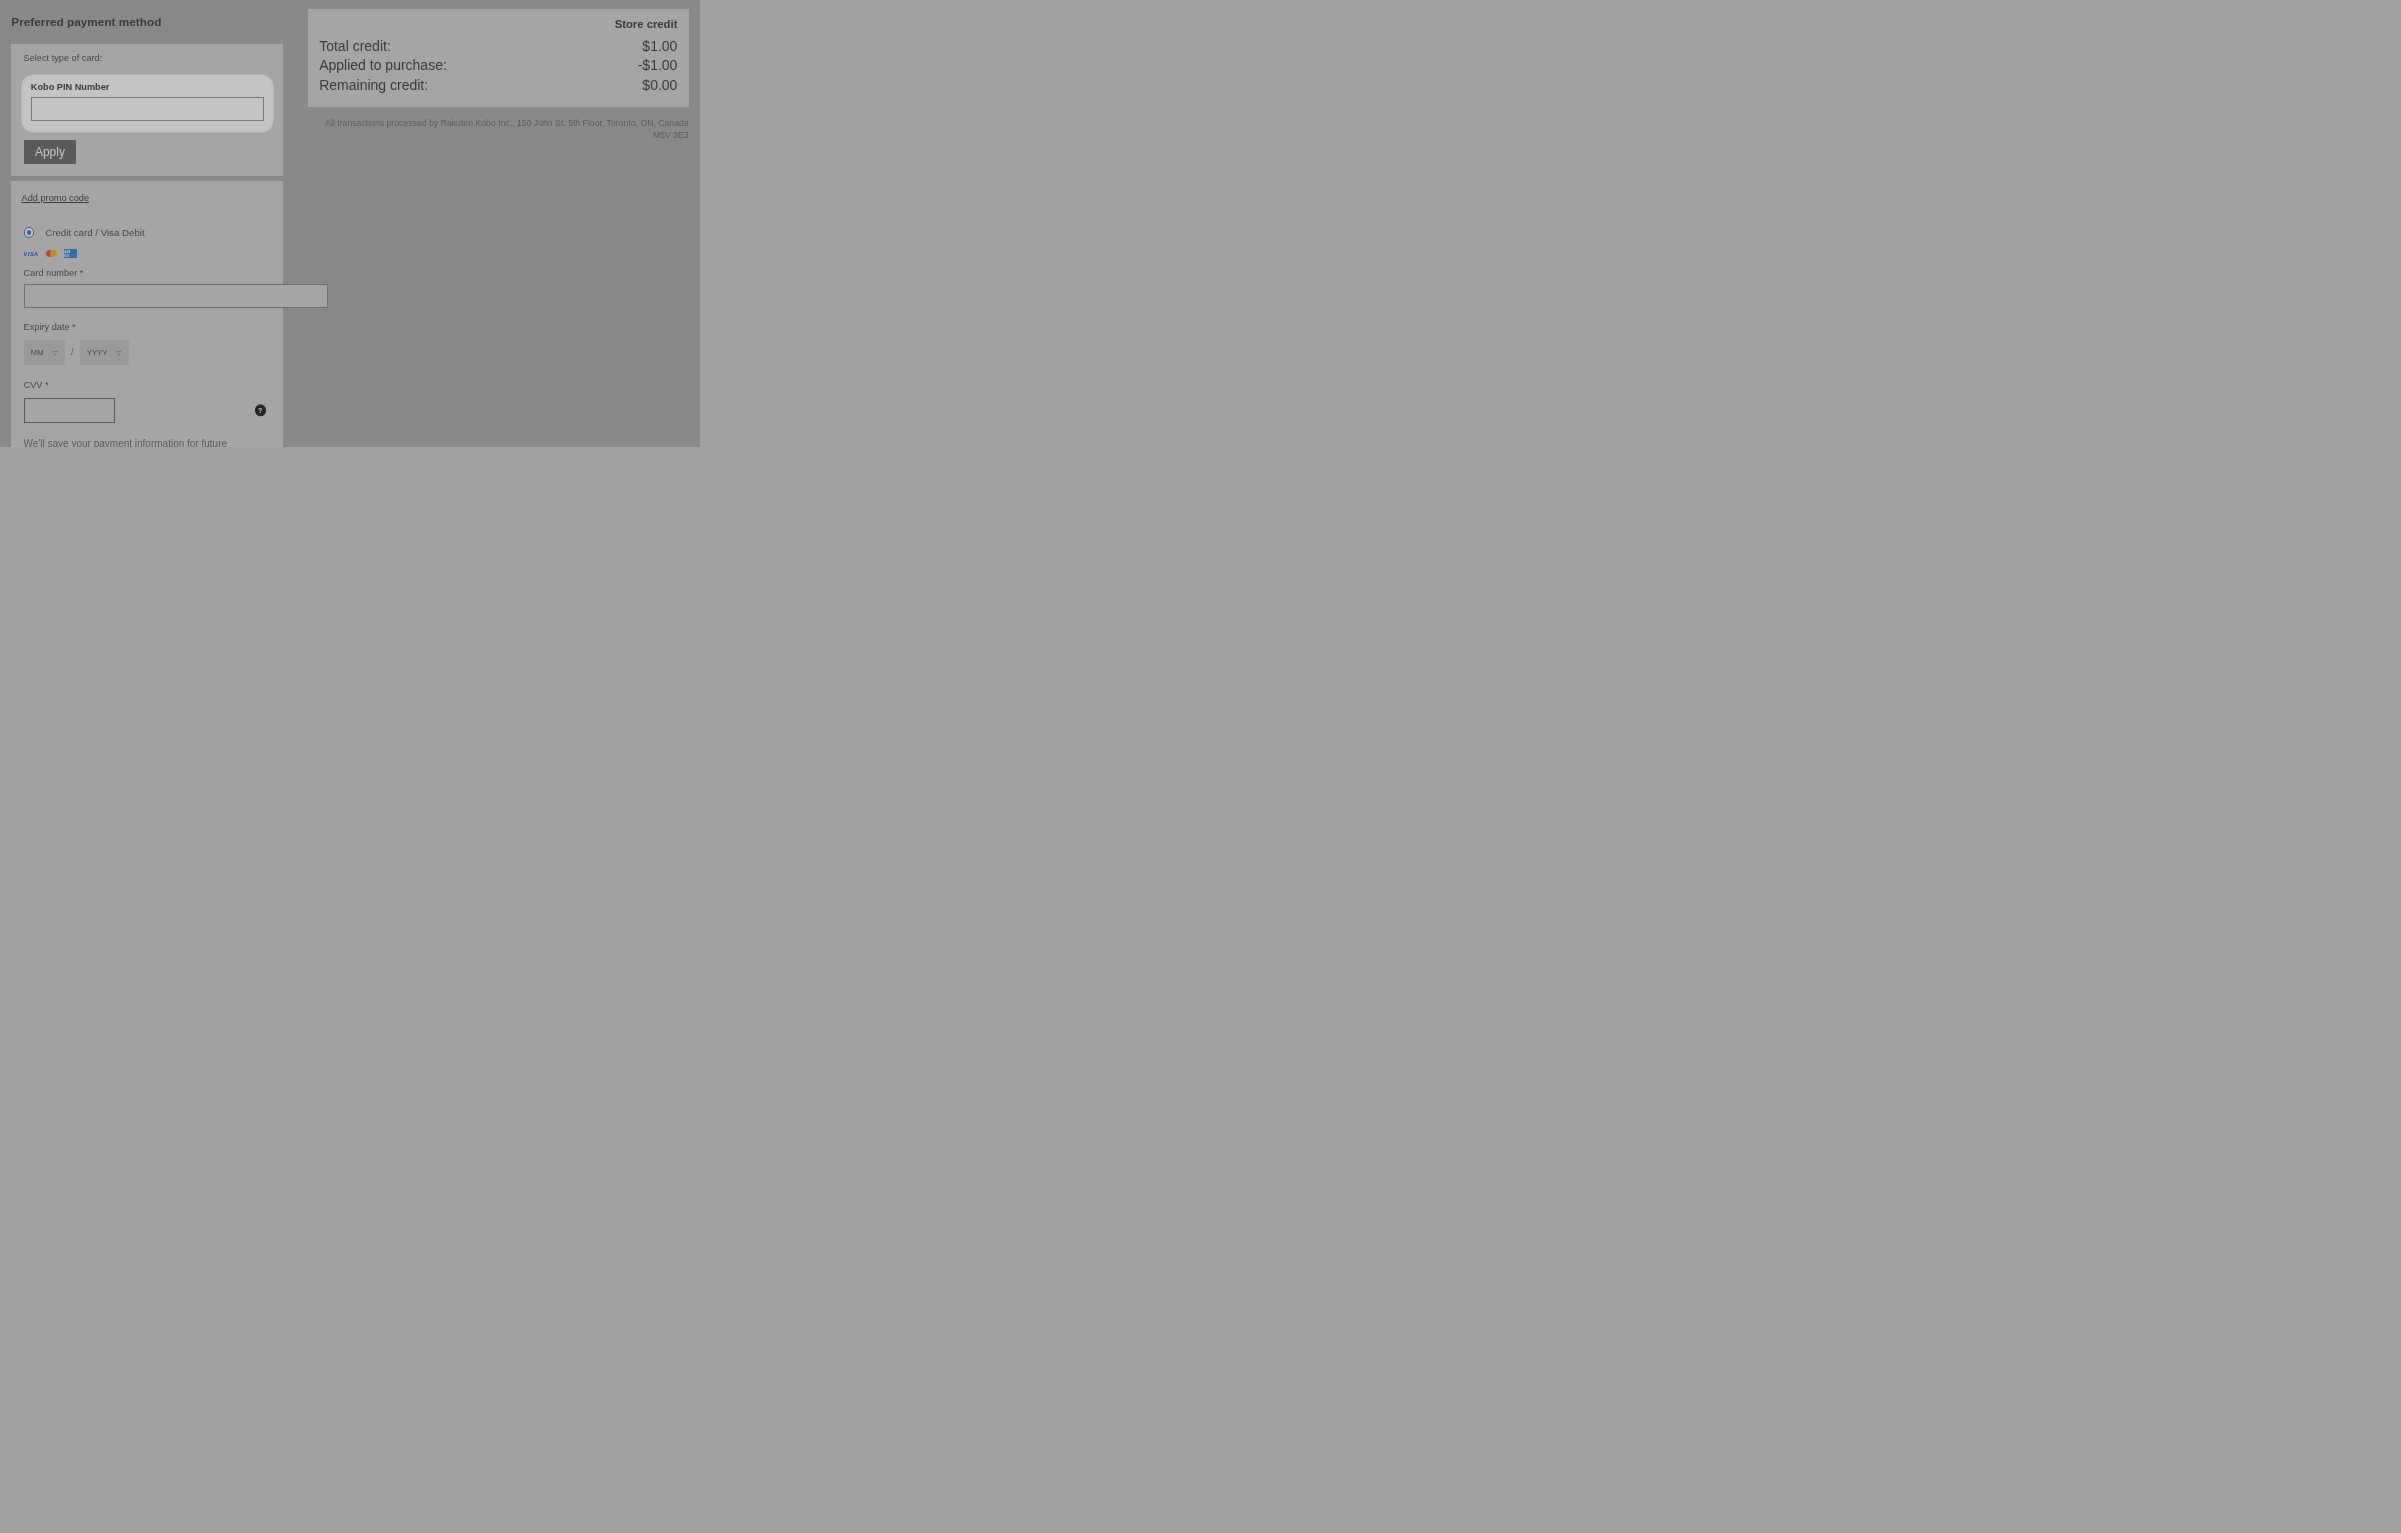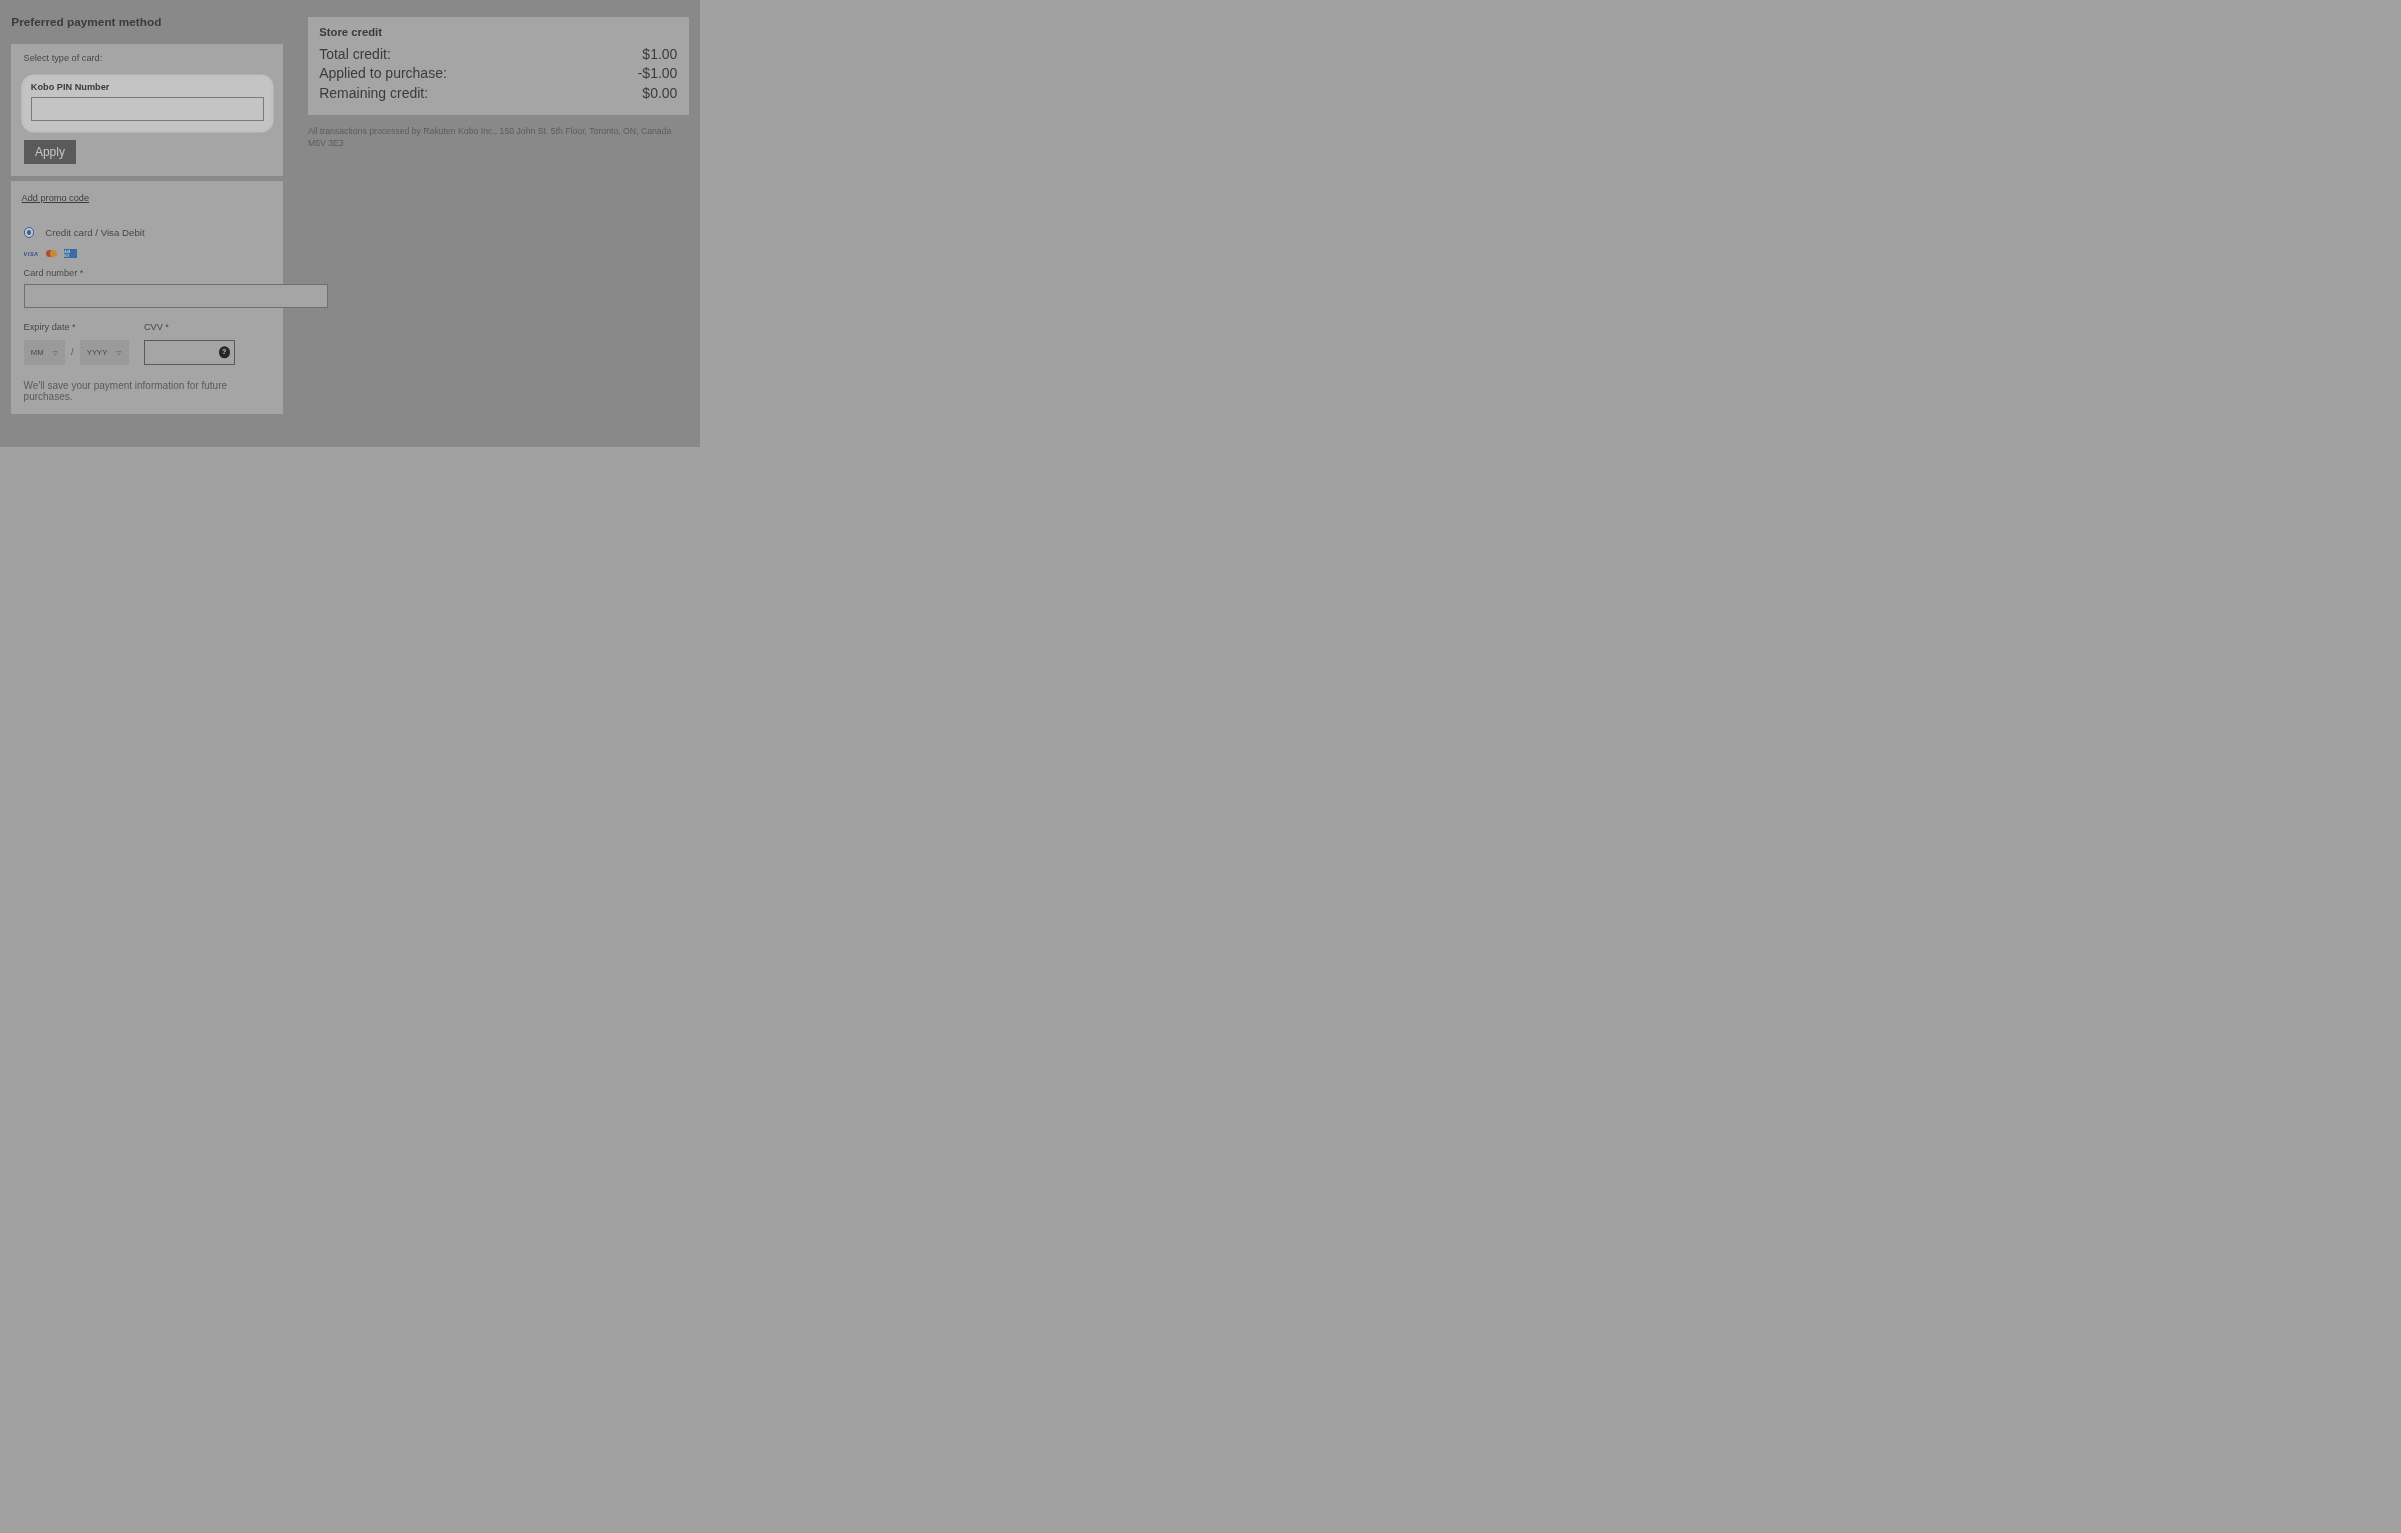--- a/index.html
+++ b/index.html
@@ -19,21 +19,21 @@
     z-index: 10;
   }
   .content {
     position: relative;
     display: flex;
     gap: 24.6px;
     padding: 0 11.3px 0 11.3px;
     z-index: 1;
   }
   .left-col { width: 272px; }
-  .right-col { flex: 1; padding-top: 17px; }
+  .right-col { flex: 1; padding-top: 9px; text-align: right; }
 
   h2.section-header { font-size: 11.8px; font-weight: 600; color: #222; margin: 15.4px 0 14.4px 0; }
 
   .panel {
     background: #cdcdcd;
     padding: 9.2px 12.3px 12.3px 12.3px;
     margin-bottom: 5.1px;
   }
   .panel .subhead { font-size: 9.2px; color: #333; margin-bottom: 14.4px; }
 
@@ -89,21 +89,21 @@
   .brand { font-size: 5.6px; font-weight:700; }
   .visa { color:#1a3fa3; font-style:italic; letter-spacing:0.5px; }
   .mc { display:flex; }
   .mc .c1 { width:7.2px; height:7.2px; background:#e03a1f; border-radius:50%; }
   .mc .c2 { width:7.2px; height:7.2px; background:#f7a917; border-radius:50%; margin-left:-3.1px; }
   .amex { width:12.3px; height:9.2px; background:#1f72cf; color:#fff; font-size:3.6px; display:flex; align-items:center; justify-content:center; font-weight:700; letter-spacing:0.3px; }
 
   .field-label { font-size: 9.2px; color:#333; margin-bottom: 6.2px; }
   .cc-input { width: 304px; height: 24.6px; border: 0.5px solid #777; background: #cdcdcd; margin-bottom: 13.3px; display:block; }
 
-  .exp-cvv-row { display:flex; gap: 15.4px; }
+  .exp-cvv-row { display:flex; gap: 15.4px; flex-direction: column; }
   .exp-block { }
   .exp-selects { display:flex; align-items:center; gap: 6.2px; margin-top: 8.2px; }
   .select-box {
     background:#bcbcbc; height:24.6px; padding: 0 7.2px;
     display:flex; align-items:center; gap: 9.2px; font-size:7.7px; color:#333;
     cursor:pointer;
   }
   .chev { color:#555; font-size:6.2px; }
   .slash { font-size:9.2px; color:#555; }
   .cvv-input-wrap { position:relative; margin-top:8.2px; }

